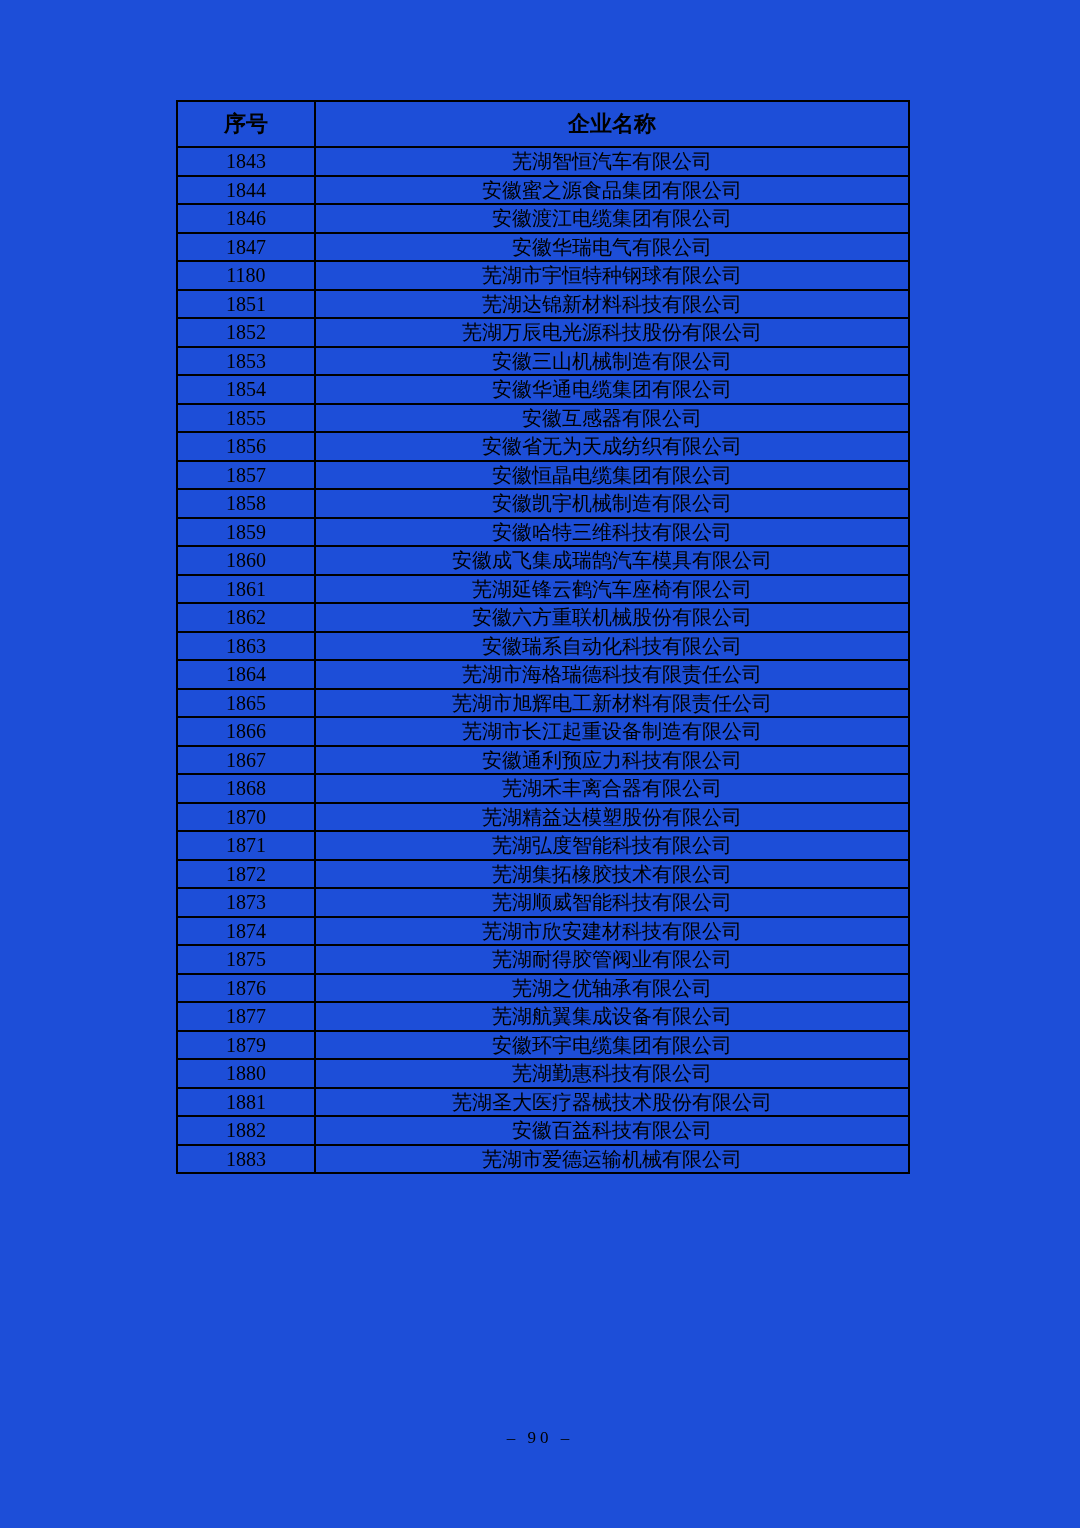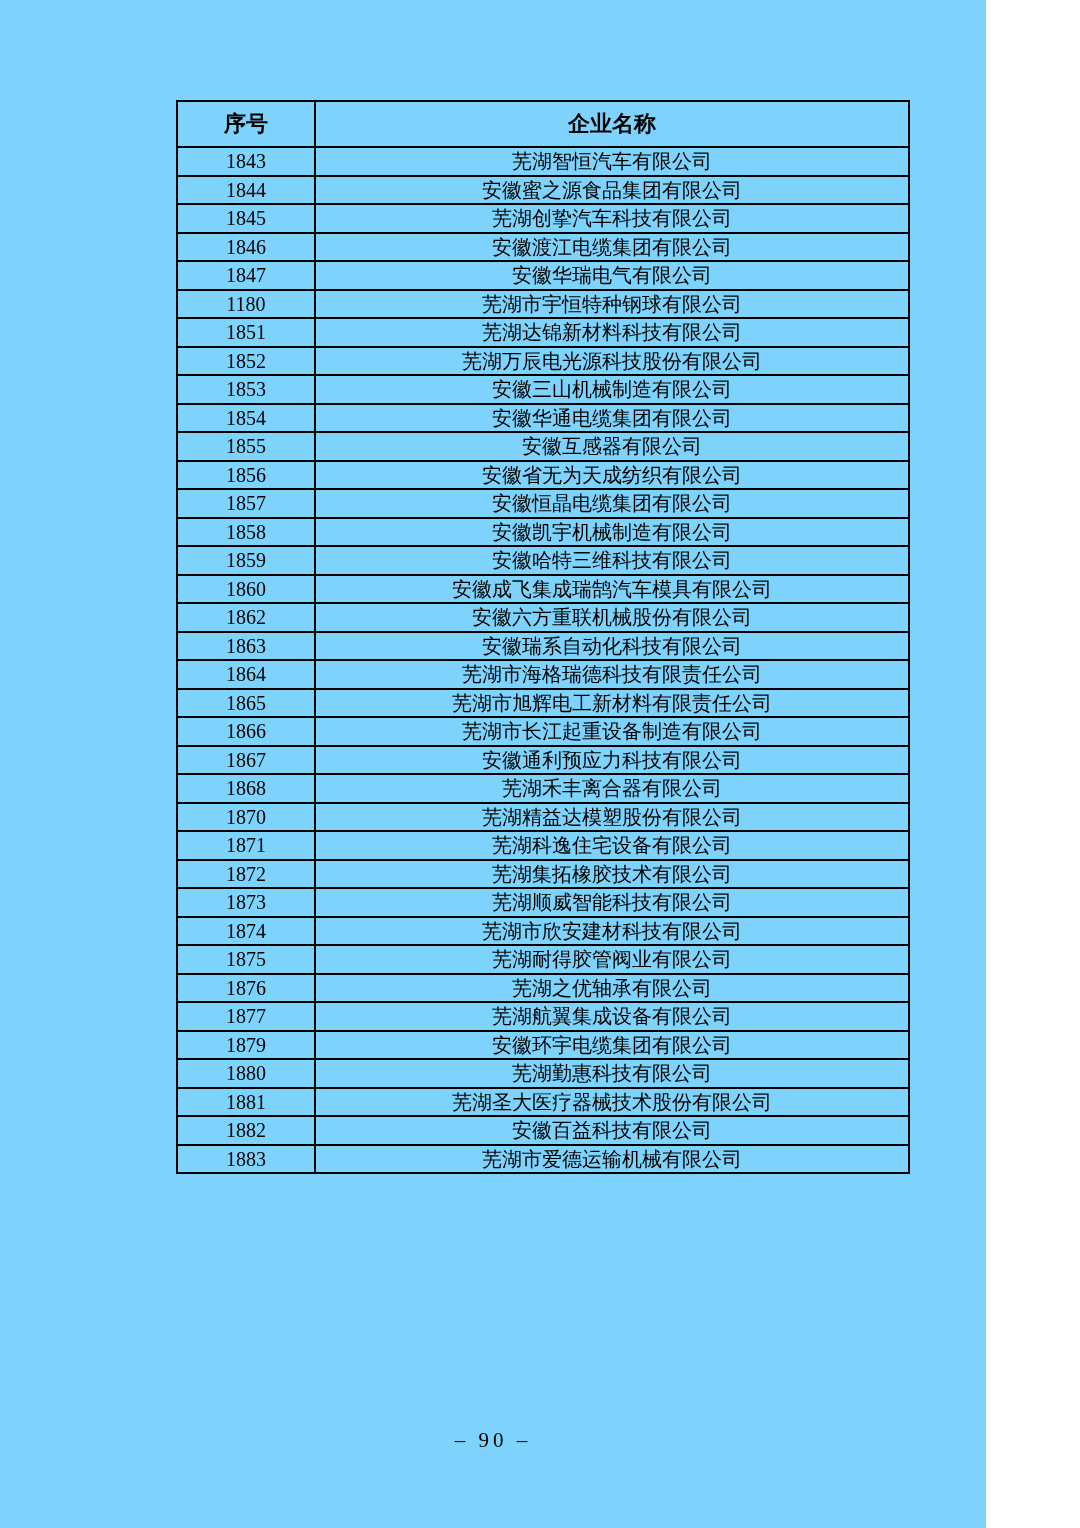--- a/index.html
+++ b/index.html
@@ -9,23 +9,23 @@
     background: #ffffff;
   }
   body {
     width: 1080px;
     height: 1528px;
     font-family: "Liberation Serif", "DejaVu Serif", serif;
     color: #000000;
   }
   .page {
     position: relative;
-    width: 986px;
+    width: 1080px;
     height: 1528px;
-    background: #7dd3fc;
+    background: #1d4ed8;
     overflow: hidden;
   }
   table.company-table {
     position: absolute;
     left: 176px;
     top: 100px;
     width: 732px;
     border-collapse: collapse;
     table-layout: fixed;
   }
@@ -50,21 +50,21 @@
     font-size: 20px;
     font-weight: normal;
     line-height: 1;
   }
   .page-footer {
     position: absolute;
     left: 0;
     top: 1428px;
     width: 100%;
     text-align: center;
-    font-size: 21px;
+    font-size: 17px;
     letter-spacing: 4px;
   }
 </style>
 </head>
 <body>
 
 <div class="page">
 
   <table class="company-table">
     <colgroup>
@@ -81,24 +81,20 @@
   <tr>
     <td>1843</td>
     <td>芜湖智恒汽车有限公司</td>
   </tr>
 
   <tr>
     <td>1844</td>
     <td>安徽蜜之源食品集团有限公司</td>
   </tr>
 
-  <tr>
-    <td>1845</td>
-    <td>芜湖创挚汽车科技有限公司</td>
-  </tr>
 
   <tr>
     <td>1846</td>
     <td>安徽渡江电缆集团有限公司</td>
   </tr>
 
   <tr>
     <td>1847</td>
     <td>安徽华瑞电气有限公司</td>
   </tr>
@@ -153,20 +149,24 @@
   <tr>
     <td>1859</td>
     <td>安徽哈特三维科技有限公司</td>
   </tr>
 
   <tr>
     <td>1860</td>
     <td>安徽成飞集成瑞鹄汽车模具有限公司</td>
   </tr>
 
+  <tr>
+    <td>1861</td>
+    <td>芜湖延锋云鹤汽车座椅有限公司</td>
+  </tr>
 
   <tr>
     <td>1862</td>
     <td>安徽六方重联机械股份有限公司</td>
   </tr>
 
   <tr>
     <td>1863</td>
     <td>安徽瑞系自动化科技有限公司</td>
   </tr>
@@ -197,21 +197,21 @@
   </tr>
 
 
   <tr>
     <td>1870</td>
     <td>芜湖精益达模塑股份有限公司</td>
   </tr>
 
   <tr>
     <td>1871</td>
-    <td>芜湖科逸住宅设备有限公司</td>
+    <td>芜湖弘度智能科技有限公司</td>
   </tr>
 
   <tr>
     <td>1872</td>
     <td>芜湖集拓橡胶技术有限公司</td>
   </tr>
 
   <tr>
     <td>1873</td>
     <td>芜湖顺威智能科技有限公司</td>

